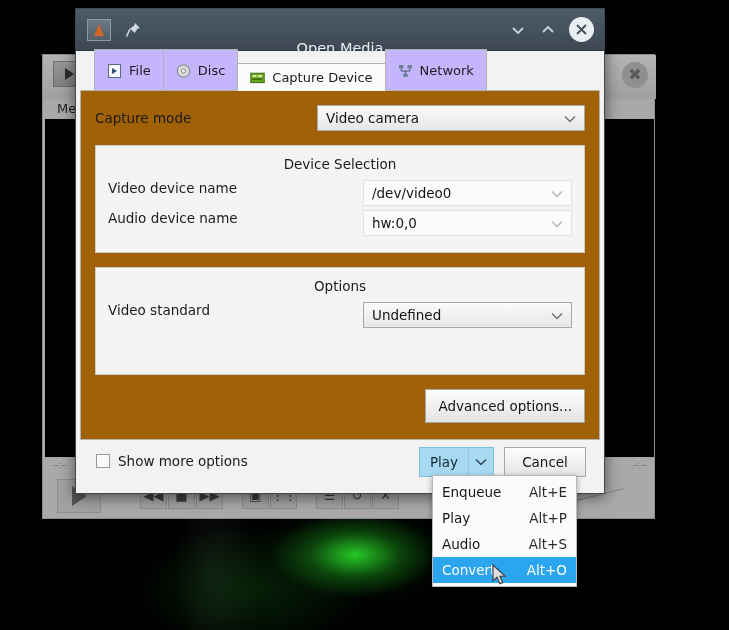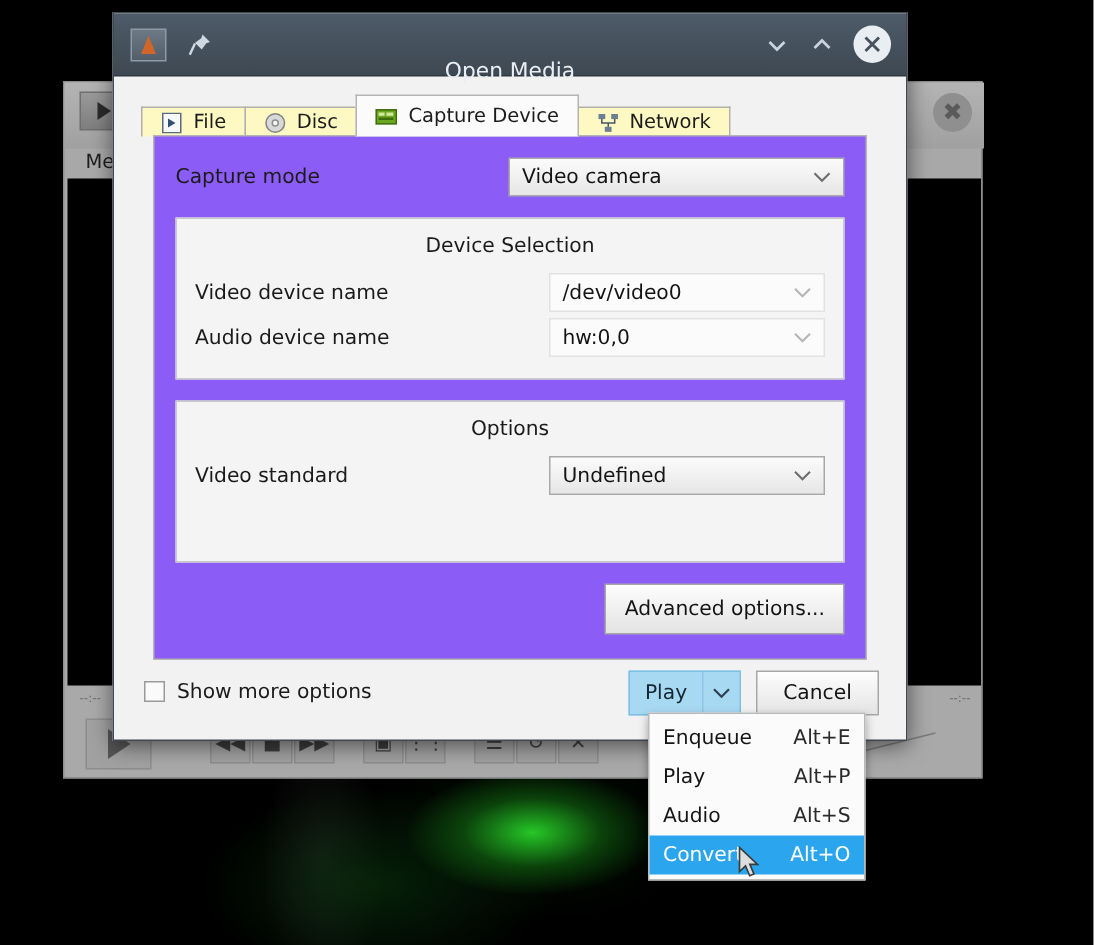--- a/index.html
+++ b/index.html
@@ -216,44 +216,44 @@
   
   .tabstrip {
     position: relative;
     height: 28px;
     margin: 12px 0 0 0;
     padding-left: 18px;
     display: flex;
     align-items: flex-end;
   }
   .tab {
-    height: 20px;
+    height: 42px;
     display: flex;
     align-items: center;
     gap: 7px;
     padding: 0 12px;
     font-size: 13px;
     color: #1c1c1c;
-    background: #fef9c3;
+    background: #c4b5fd;
     border: 1px solid #b0b0b0;
     border-bottom: none;
     box-sizing: border-box;
   }
   .tab + .tab { margin-left: -1px; margin-top: 23px; }
   .tab.active {
     background: #fbfbfb;
     height: 28px;
     border-color: #b4b4b4;
     position: relative;
     z-index: 3;
   }
   .tabpane {
     position: relative;
-    margin: 0 26px;
-    background: #8b5cf6;
+    margin: 0 4px;
+    background: #a16207;
     border: 1px solid #b4b4b4;
     height: 350px;
     box-sizing: border-box;
     margin-top: -1px;
   }
 
   .tabicon { width: 15px; height: 14px; display:block; }
 
   
   .row-capture {
@@ -296,22 +296,22 @@
     padding: 10px 12px 12px 12px;
   }
   .group-title {
     text-align: center;
     font-size: 13.5px;
     color: #1b1b1b;
     margin-bottom: 8px;
   }
   .grow {
     display: flex;
-    align-items: center;
     height: 30px;
+    gap: 19px;
   }
   .grow .lbl { font-size: 13.5px; color: #1b1b1b; width: 236px; }
   .grow .combo { flex: 1; }
 
   .adv-wrap {
     display: flex;
     justify-content: flex-end;
     padding: 14px 14px 0 14px;
   }
   .btn {

